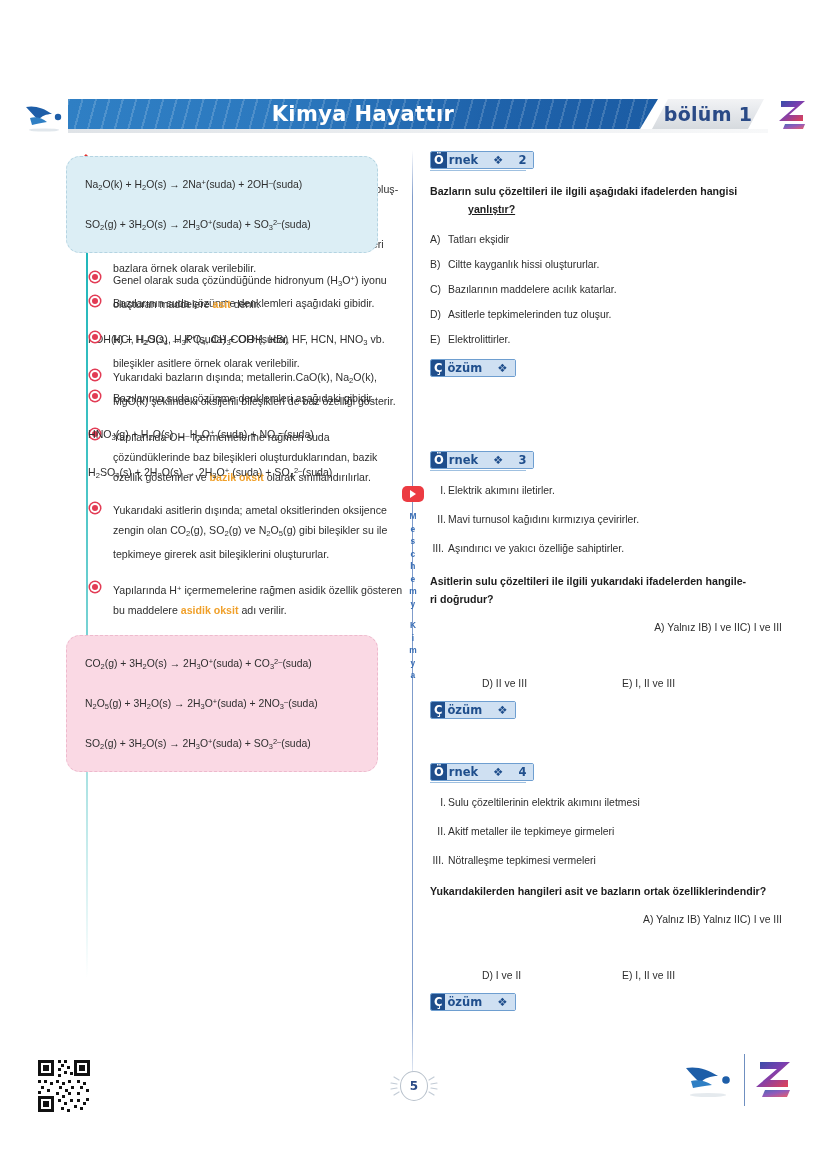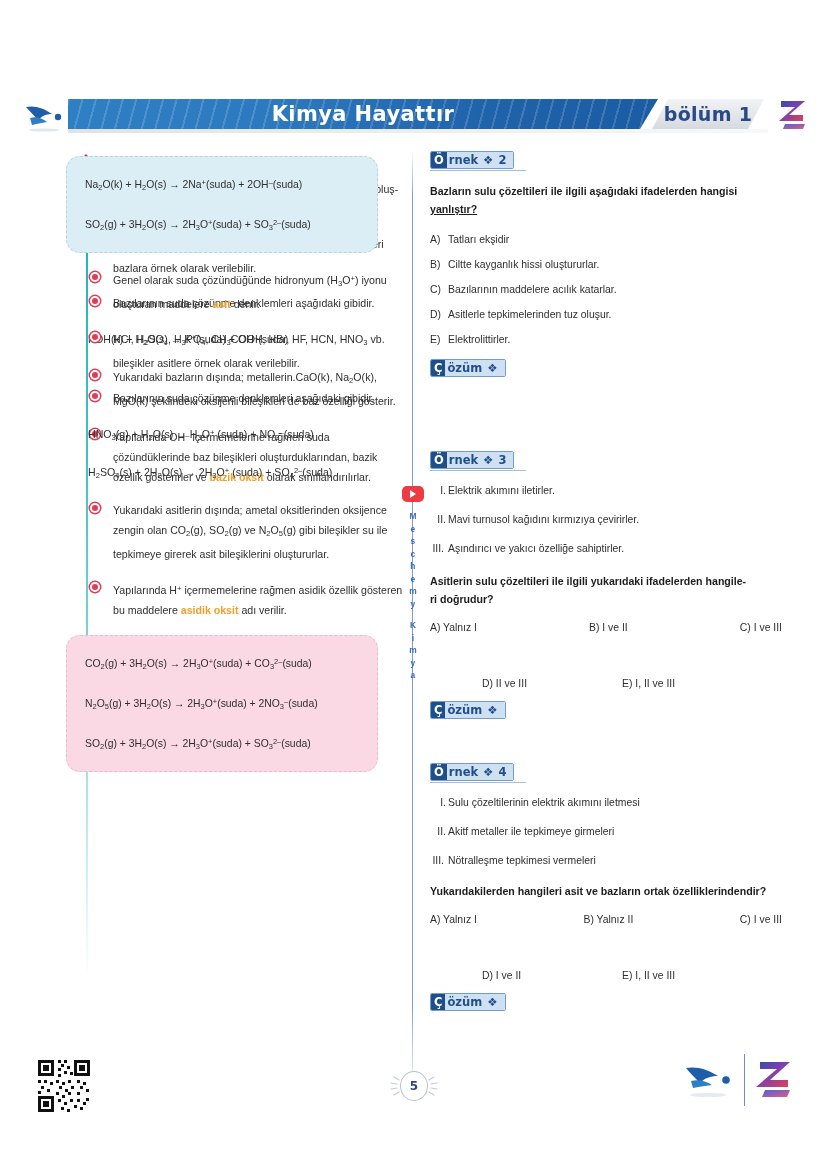--- a/index.html
+++ b/index.html
@@ -115,40 +115,40 @@
   .tag {
     display: inline-flex; align-items: stretch; height: 18px; margin-bottom: 10px;
     border: 1px solid #6e9ed0; border-radius: 2px; overflow: hidden;
   }
   .tag .cap {
     background: #1f4e8c; color: #fff; font-weight: bold; font-size: 11.5px;
     padding: 0 3px; display: flex; align-items: center; font-family: "DejaVu Sans", sans-serif;
   }
   .tag .rest {
     background: #cfe0f2; color: #1f4e8c; font-weight: bold; font-size: 11.5px;
-    padding: 0 7px 0 2px; display: flex; align-items: center; gap: 5px;
+    padding: 0 7px 0 2px; display: flex; align-items: center; gap: 15px;
     font-family: "DejaVu Sans", sans-serif;
   }
   .tag .rest .num { color: #1f4e8c; }
   .tag-underline { width: 96px; height: 1px; background: #9fc0e0; margin: -9px 0 11px 0; }
 
   .q-stem {
     font-size: 10.6px; line-height: 18px; font-weight: bold; color: #1c1c1c; margin-bottom: 12px;
   }
-  .q-stem u { text-decoration: underline; }
+  .q-stem u { text-decoration: underline; margin-left: 38px; }
 
   .roman { font-size: 10.4px; line-height: 18px; color: #2e2e2e; margin-bottom: 11px; padding-left: 18px; position: relative; }
   .roman .rn { position: absolute; left: 0; width: 16px; text-align: right; }
   .roman.r3 .rn { left: -2px; }
 
   .opt-list { margin-top: 10px; }
   .opt-simple { font-size: 10.4px; line-height: 19px; color: #2e2e2e; margin-bottom: 6px; display: flex; }
   .opt-simple .lbl { width: 18px; flex: none; }
 
-  .opt-grid3 { display: flex; justify-content: space-between; margin-bottom: 8px; }
+  .opt-grid3 { display: flex; justify-content: flex-end; margin-bottom: 8px; }
   .opt-grid2 { display: flex; margin-bottom: 10px; padding-left: 52px; margin-top: 45px; }
   .opt-grid2 .c1 { width: 140px; }
   .opt-grid3 > div, .opt-grid2 > div { font-size: 10.4px; color: #2e2e2e; }
 
   
   .qr { position: absolute; left: 36px; top: 1058px; width: 56px; height: 56px; }
   .pagenum {
     position: absolute; left: 384px; top: 1068px; width: 60px; height: 36px;
     display: flex; align-items: center; justify-content: center;
   }

